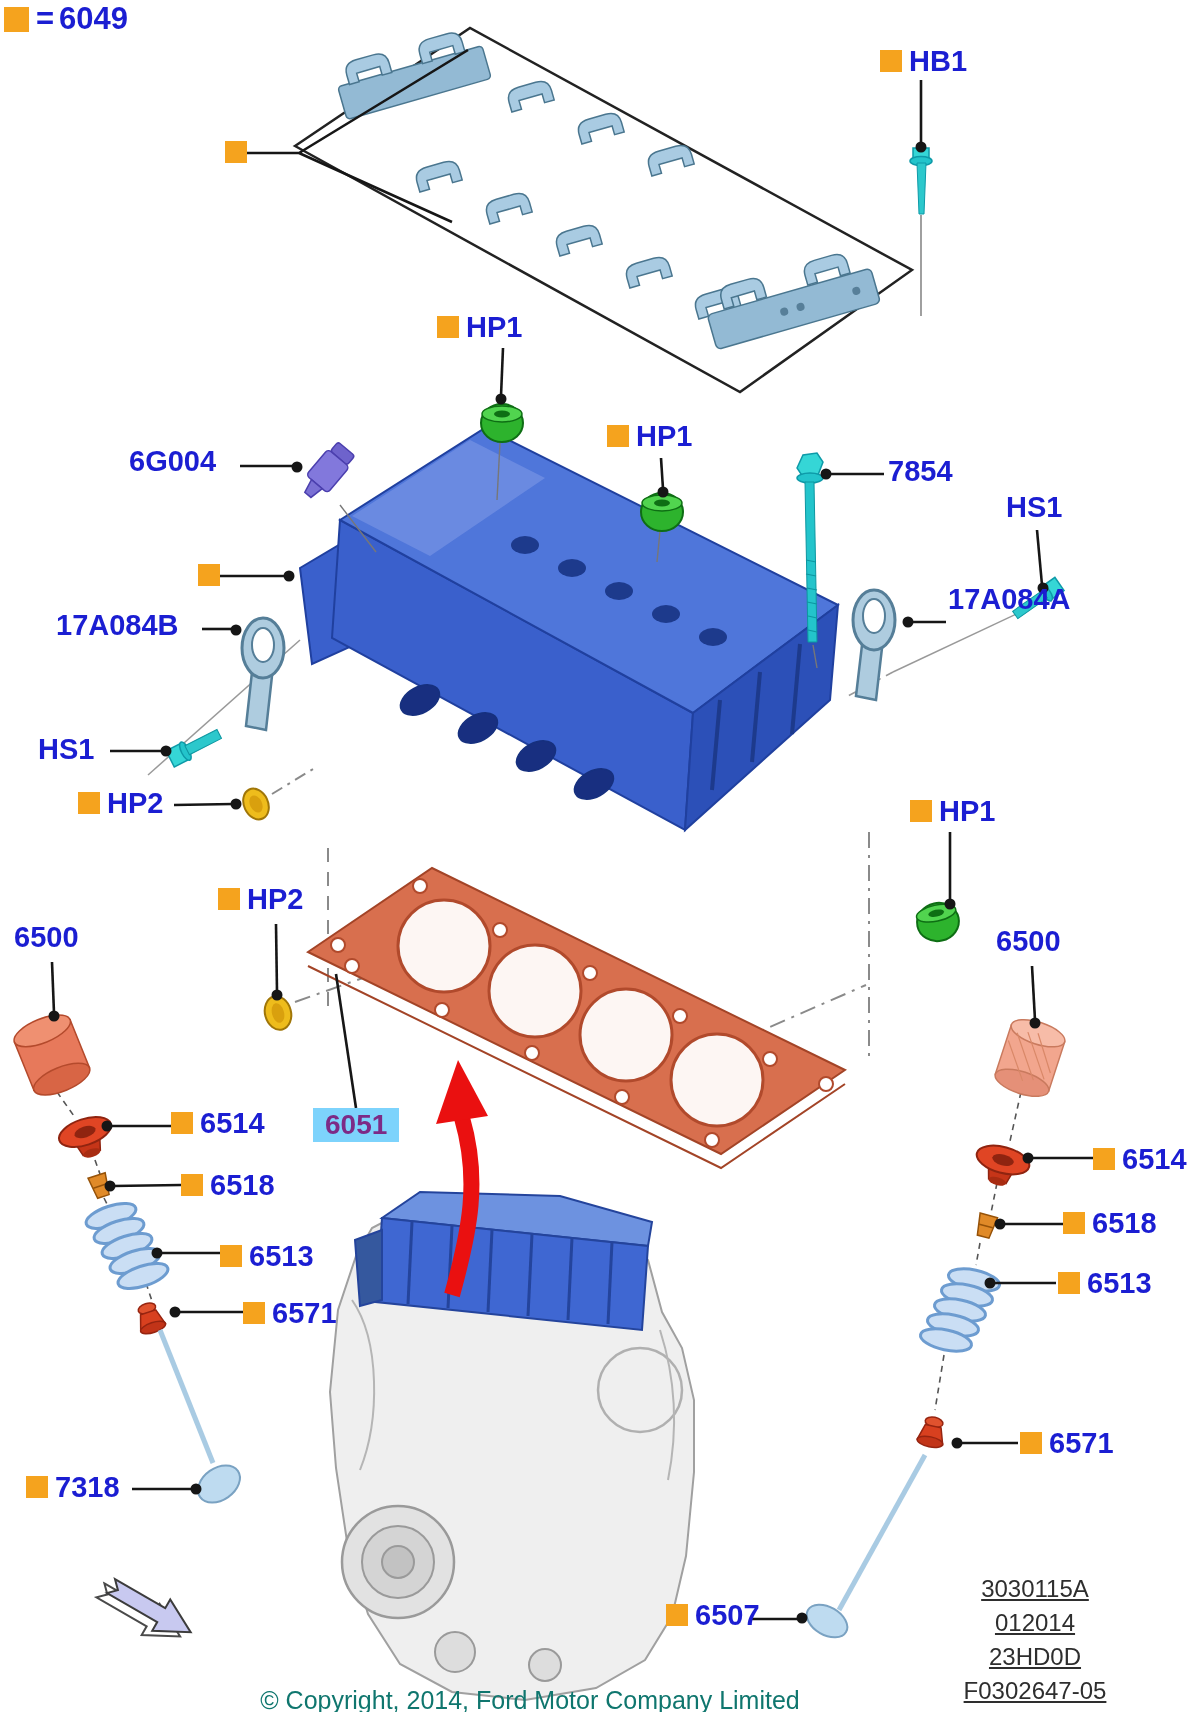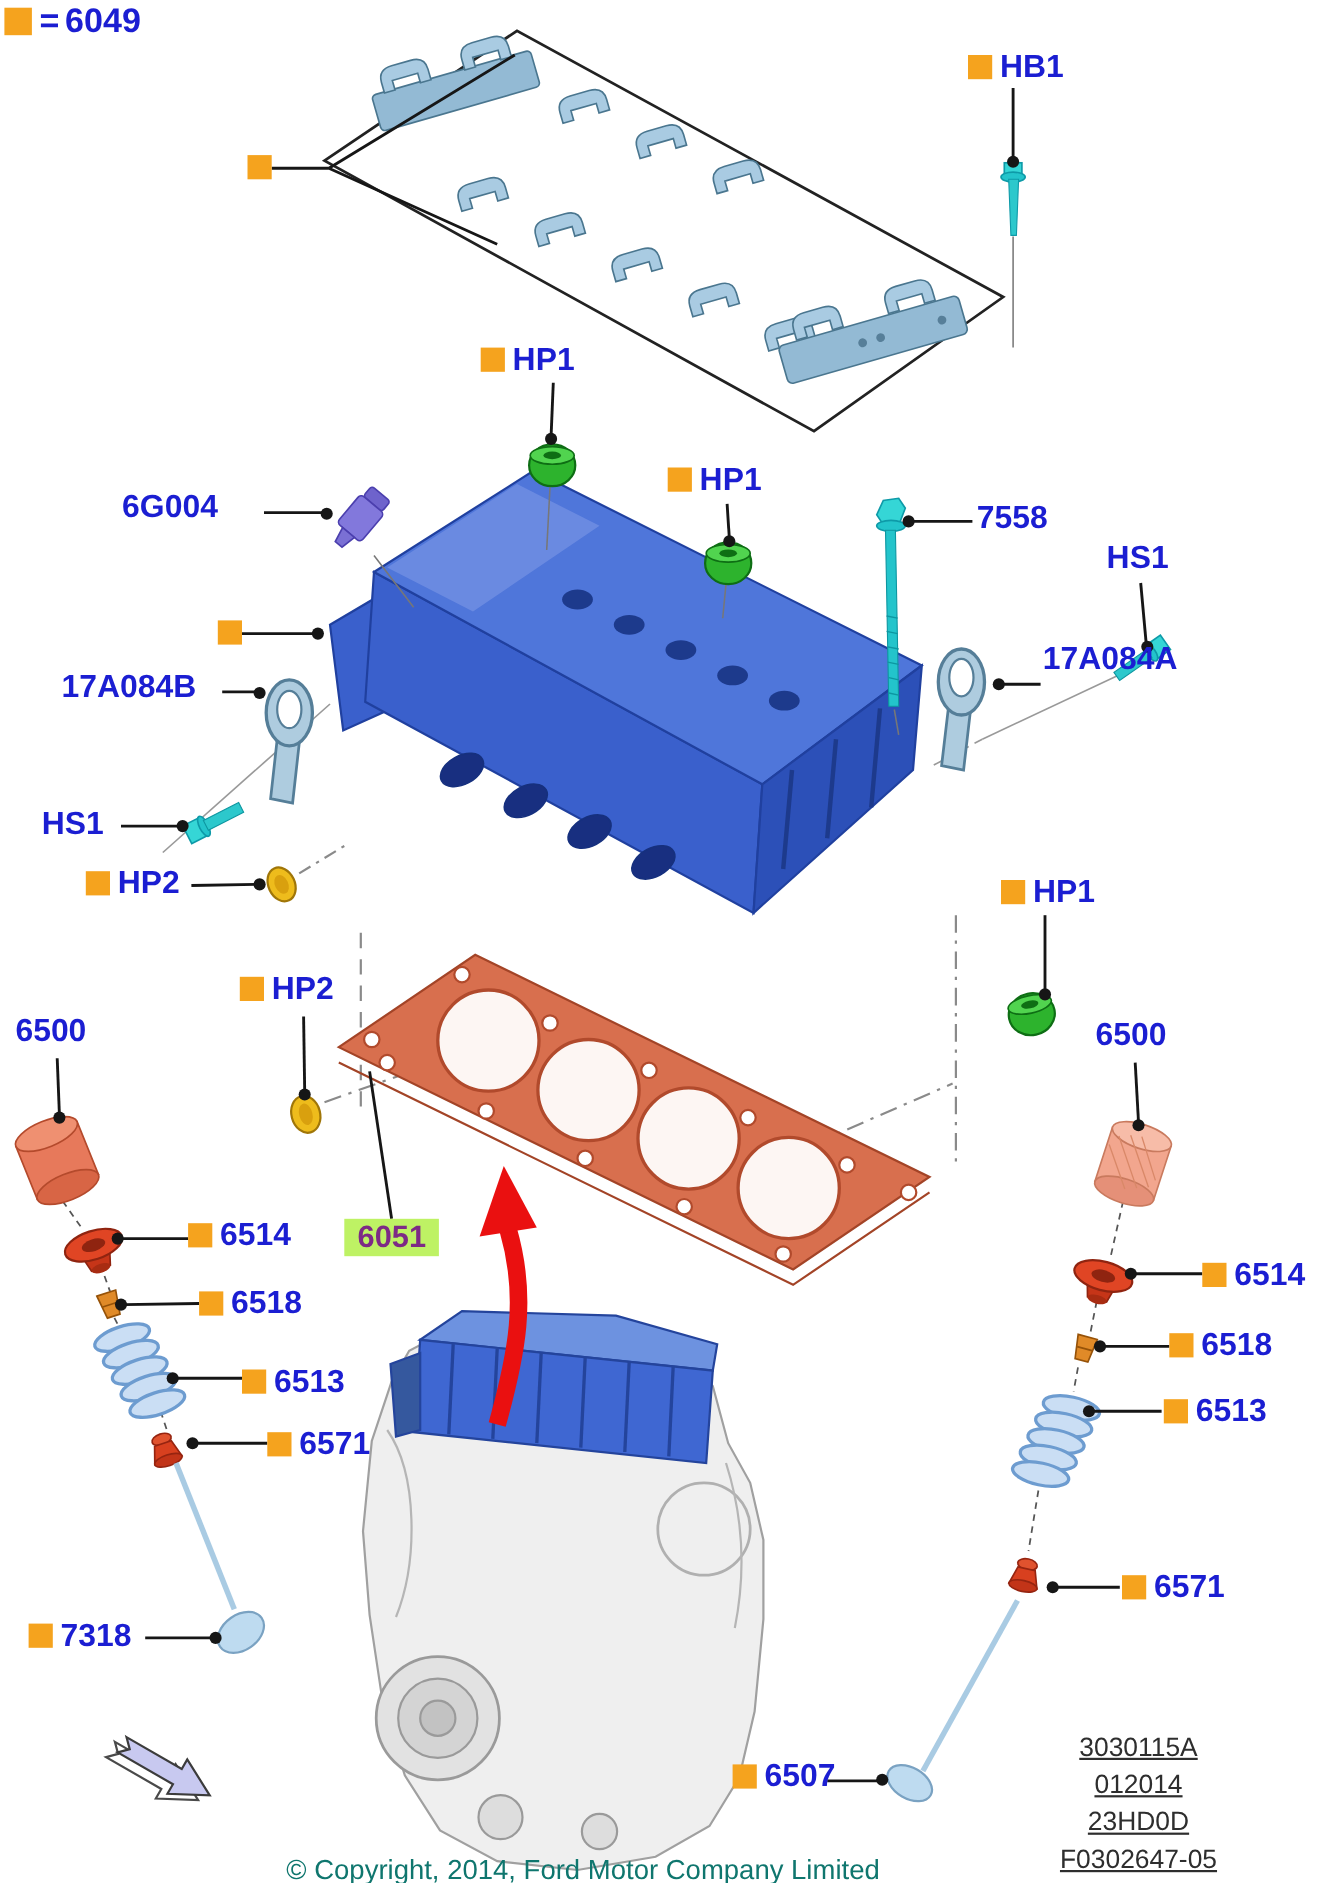--- a/index.html
+++ b/index.html
@@ -6,21 +6,21 @@
   .stage{position:relative;width:1200px;height:1712px;background:#fff;overflow:hidden;
          font-family:"Liberation Sans",sans-serif;}
   .art{position:absolute;left:0;top:0;}
   .callout{position:absolute;display:flex;align-items:center;gap:7px;white-space:nowrap;
            font-weight:bold;font-size:29px;color:#1b1ed2;line-height:30px;}
   .callout .sq{width:22px;height:22px;background:#F5A31E;flex:none;}
   .legend{font-size:31px;}
   .legend .sq{width:25px;height:25px;}
   .legend .eq{color:#1b1ed2;font-weight:bold;margin-right:-2px;}
   .marker-only{position:absolute;width:22px;height:22px;background:#F5A31E;}
-  .hl-label{background:#bef264;color:#7D2A86;padding:2px 12px;font-size:28px;}
+  .hl-label{background:#7dd3fc;color:#7D2A86;padding:2px 12px;font-size:28px;}
   .refblock{position:absolute;left:930px;top:1572px;width:210px;text-align:center;
             font-size:24px;line-height:34px;color:#2e2e2e;text-decoration:underline;}
   .copyright{position:absolute;left:240px;top:1686px;width:580px;text-align:center;
              font-size:25px;color:#0f766e;}
 </style>
 </head>
 <body>
 
 <div class="stage">
 
@@ -383,25 +383,25 @@
   <span>HB1</span>
 </div>
 <div class="callout" style="left:437px;top:312px">
   <span class="sq"></span>
   <span>HP1</span>
 </div>
 <div class="callout" style="left:607px;top:421px">
   <span class="sq"></span>
   <span>HP1</span>
 </div>
-<div class="callout" style="left:111px;top:446px">
+<div class="callout" style="left:129px;top:446px">
   <span>6G004</span>
 </div>
 <div class="callout" style="left:888px;top:456px">
-  <span>7558</span>
+  <span>7854</span>
 </div>
 <div class="callout" style="left:1006px;top:492px">
   <span>HS1</span>
 </div>
 <div class="callout" style="left:56px;top:610px">
   <span>17A084B</span>
 </div>
 <div class="callout" style="left:948px;top:584px">
   <span>17A084A</span>
 </div>

